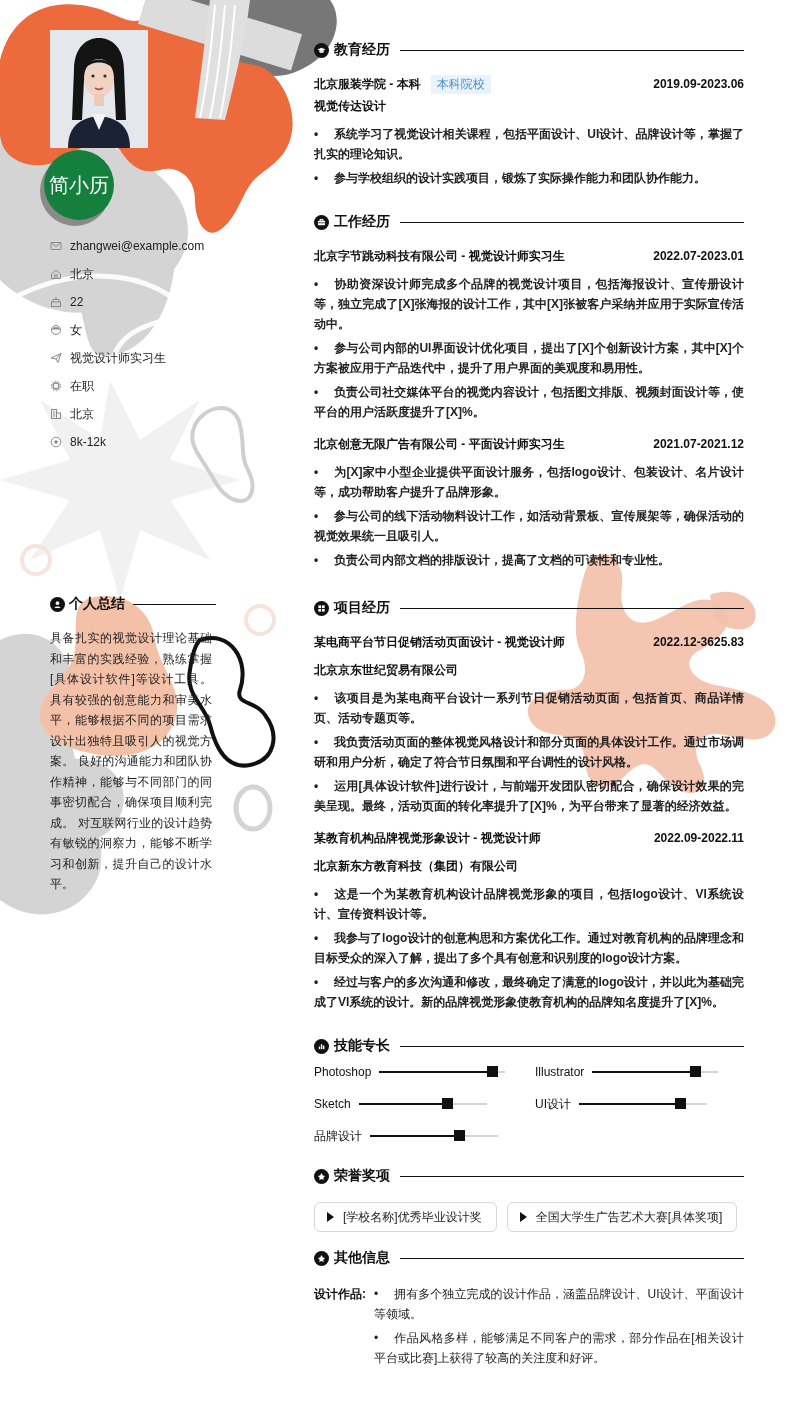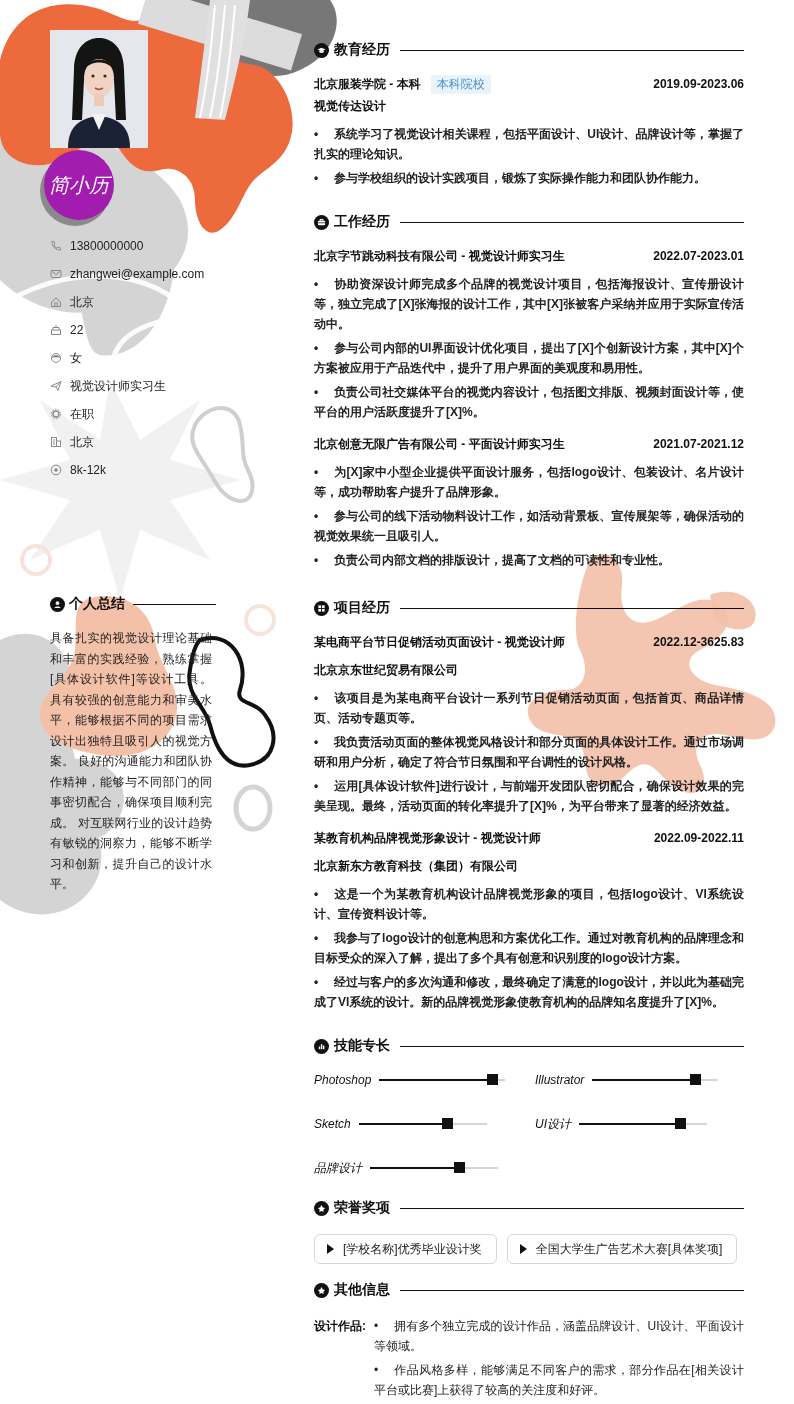--- a/index.html
+++ b/index.html
@@ -4,21 +4,21 @@
 <style>
   * { box-sizing: border-box; margin: 0; padding: 0; }
   html, body { width: 794px; height: 1404px; overflow: hidden; background: #ffffff; }
   body { position: relative; font-family: "Liberation Sans", "DejaVu Sans", sans-serif; color: #222; font-size: 12px; }
   .bg { position: absolute; left: 0; top: 0; width: 794px; height: 1404px; z-index: 0; pointer-events: none; }
   .page { position: absolute; left: 0; top: 0; width: 794px; height: 1404px; z-index: 1; }
 
   
   .left { position: absolute; left: 50px; top: 30px; width: 170px; }
   .photo { position: absolute; left: 0; top: 0; width: 98px; height: 118px; background: #e6e8ec; overflow: hidden; }
-  .name-badge { position: absolute; left: -6px; top: 120px; width: 70px; height: 70px; border-radius: 50%; background: #a21caf; box-shadow: -4px 6px 0 #8a8a8a; display: flex; align-items: center; justify-content: center; color: #fff; font-size: 20px; font-family: "DejaVu Sans", sans-serif; font-style: italic; }
+  .name-badge { position: absolute; left: -6px; top: 120px; width: 70px; height: 70px; border-radius: 50%; background: #15803d; box-shadow: -4px 6px 0 #8a8a8a; display: flex; align-items: center; justify-content: center; color: #fff; font-size: 20px; font-family: "DejaVu Sans", sans-serif; }
   .contacts { position: absolute; left: 0; top: 202px; width: 180px; }
   .contact { display: flex; align-items: center; height: 28px; font-size: 12px; color: #222; }
   .contact .ic { width: 12px; height: 12px; margin-right: 8px; color: #8a8a8a; display: inline-flex; align-items: center; justify-content: center; }
   .contact .ic svg { width: 12px; height: 12px; }
 
   .summary-head { position: absolute; left: 0; top: 565px; width: 166px; display: flex; align-items: center; }
   .summary-head .title { font-size: 14px; font-weight: bold; margin-left: 4px; color: #111; }
   .summary-head .line { flex: 1; height: 1px; background: #111; margin-left: 8px; }
   .summary-text { position: absolute; left: 0; top: 598px; width: 162px; font-size: 12px; line-height: 20.5px; color: #222; text-align: justify; }
 
@@ -31,21 +31,21 @@
   .sec-line { flex: 1; height: 1px; background: #111; margin-left: 10px; }
 
   .entry-row { display: flex; justify-content: space-between; align-items: center; height: 20px; font-size: 12px; font-weight: bold; color: #111; }
   .entry-left { display: flex; align-items: center; }
   .tag { font-weight: normal; color: #4a90c8; background: #eaf3fb; padding: 1px 6px; margin-left: 10px; font-size: 12px; }
   .sub { font-size: 12px; font-weight: bold; color: #111; height: 20px; line-height: 20px; margin-top: 8px; }
   .bullets { margin-top: 8px; font-weight: bold; }
   .bullet { font-size: 12px; line-height: 20px; color: #222; margin-bottom: 4px; text-align: justify; }
   .bullet .dot { display: inline-block; width: 20px; }
 
-  .skills { display: grid; grid-template-columns: 221px 209px; row-gap: 24px; margin-top: 12px; font-style: italic; }
+  .skills { display: grid; grid-template-columns: 221px 209px; row-gap: 12px; margin-top: 4px; }
   .skill { display: flex; align-items: center; height: 20px; font-size: 12px; color: #111; }
   .skill .label { margin-right: 8px; white-space: nowrap; }
   .bar { position: relative; height: 2px; background: #d5d5d5; }
   .bar .fill { position: absolute; left: 0; top: 0; height: 2px; background: #111; }
   .bar .knob { position: absolute; top: -5px; width: 11px; height: 11px; background: #111; }
 
   .awards { display: flex; gap: 10px; margin-top: 14px; }
   .award { display: flex; align-items: center; height: 30px; padding: 0 14px 0 12px; border: 1px solid #d7d7d7; border-radius: 6px; font-size: 12px; color: #222; background: rgba(255,255,255,0.9); }
   .award .tri { width: 0; height: 0; border-top: 5px solid transparent; border-bottom: 5px solid transparent; border-left: 7px solid #111; margin-right: 9px; }
 
@@ -111,28 +111,20 @@
       </svg>
     </div>
     <div class="name-badge">
       <span>简小历</span>
     </div>
 
     <div class="contacts">
       <div class="contact">
         <span class="ic">
             <svg viewBox="0 0 12 12">
-              <path d="M2 1.5 L4 1.5 L5 4 L3.8 5 C4.5 6.6 5.5 7.6 7 8.3 L8 7 L10.5 8 L10.5 10 C6 10.5 1.5 6 2 1.5 Z" fill="none" stroke="#8a8a8a" stroke-width="1"></path>
-            </svg>
-          </span>
-        <span>13800000000</span>
-      </div>
-      <div class="contact">
-        <span class="ic">
-            <svg viewBox="0 0 12 12">
               <rect x="1" y="2.5" width="10" height="7" rx="1" fill="none" stroke="#8a8a8a"></rect>
               <path d="M1.5 3 L6 6.5 L10.5 3" fill="none" stroke="#8a8a8a"></path>
             </svg>
           </span>
         <span>zhangwei@example.com</span>
       </div>
       <div class="contact">
         <span class="ic">
             <svg viewBox="0 0 12 12">
               <path d="M1.5 6 L6 2 L10.5 6 L10.5 10.5 L1.5 10.5 Z" fill="none" stroke="#8a8a8a"></path>

